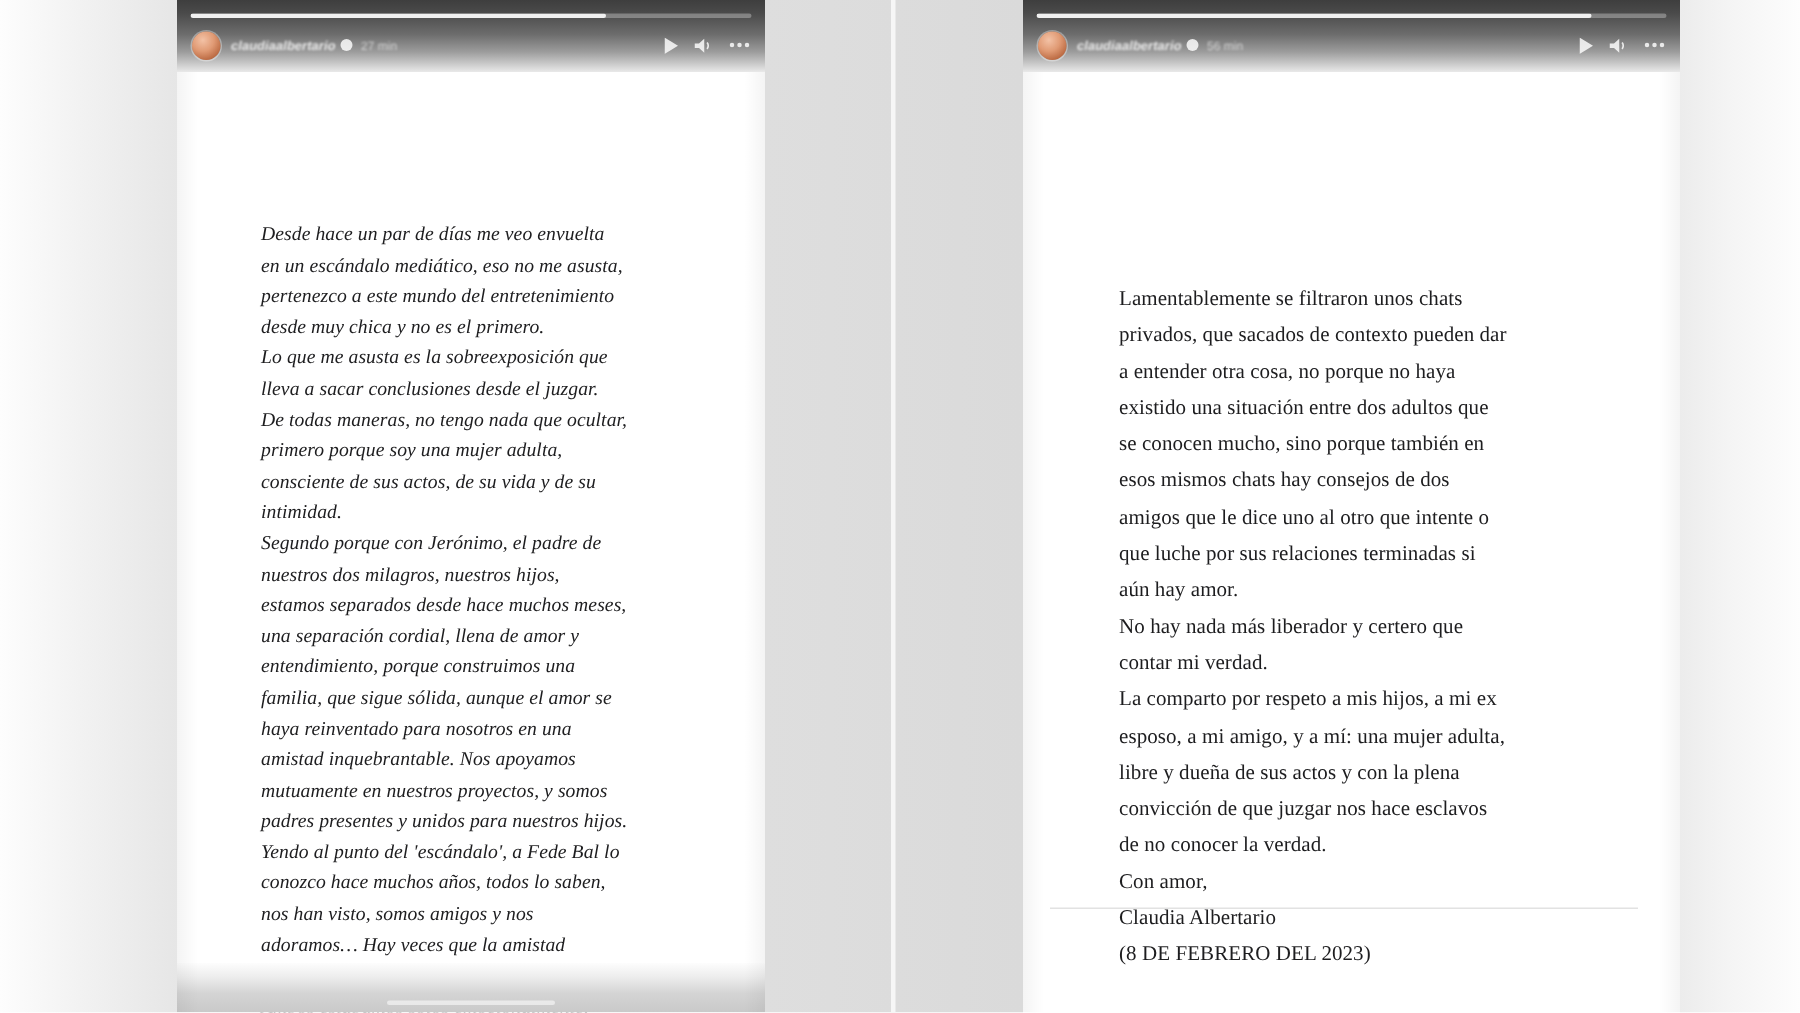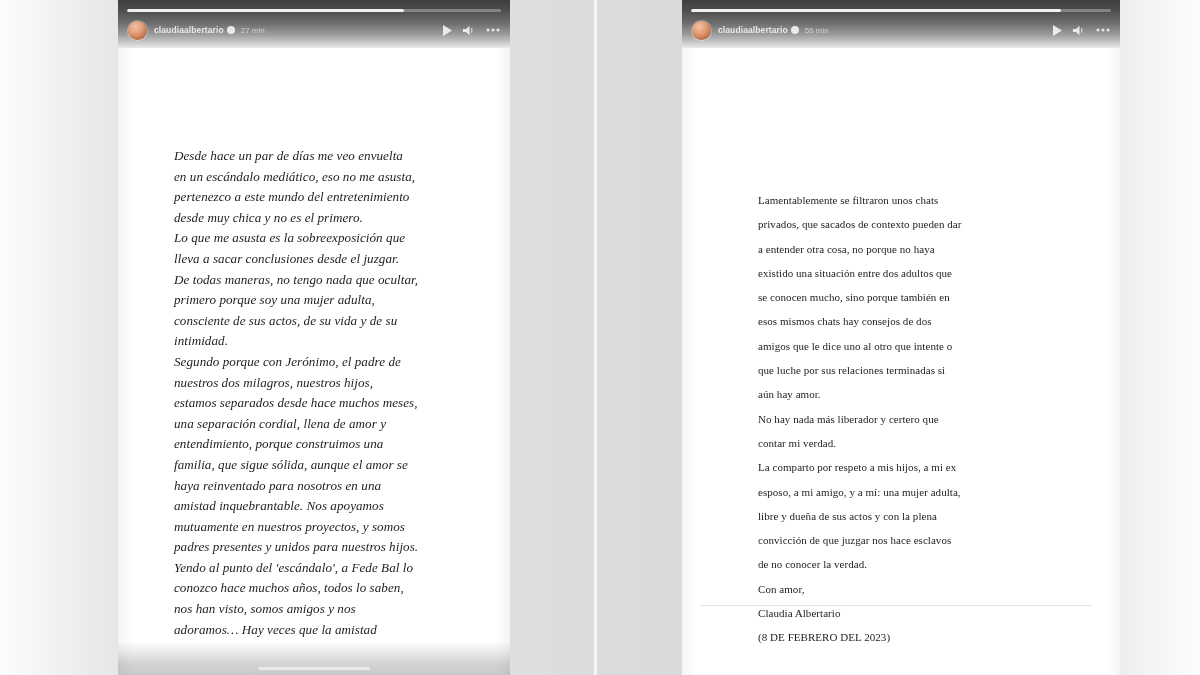--- a/index.html
+++ b/index.html
@@ -100,20 +100,21 @@
 
   .username {
     margin-left: 7px;
     font-family: "Liberation Sans", sans-serif;
     font-size: 8.5px;
     font-weight: 700;
     color: rgba(255,255,255,0.80);
     letter-spacing: 0.1px;
     white-space: nowrap;
     filter: blur(0.55px);
+    font-style: italic;
   }
 
   .verified {
     margin-left: 3px;
     width: 8px;
     height: 8px;
     flex: 0 0 auto;
     border-radius: 50%;
     background: rgba(255,255,255,0.82);
     display: inline-block;
@@ -159,24 +160,24 @@
   }
   .left-story .letter-text {
     left: 56px;
     right: 18px;
     top: 98px;
     font-size: 13.1px;
     line-height: 20.6px;
     letter-spacing: 0.05px;
   }
   .right-story .letter-text {
-    left: 76px;
+    left: 64px;
     right: 24px;
     top: 140px;
-    font-size: 11px;
+    font-size: 14px;
     line-height: 24.3px;
     letter-spacing: 0.05px;
     font-family: Liberation Serif, serif;
   }
 
   
   .letter-divider {
     position: absolute;
     left: 18px;
     right: 28px;

